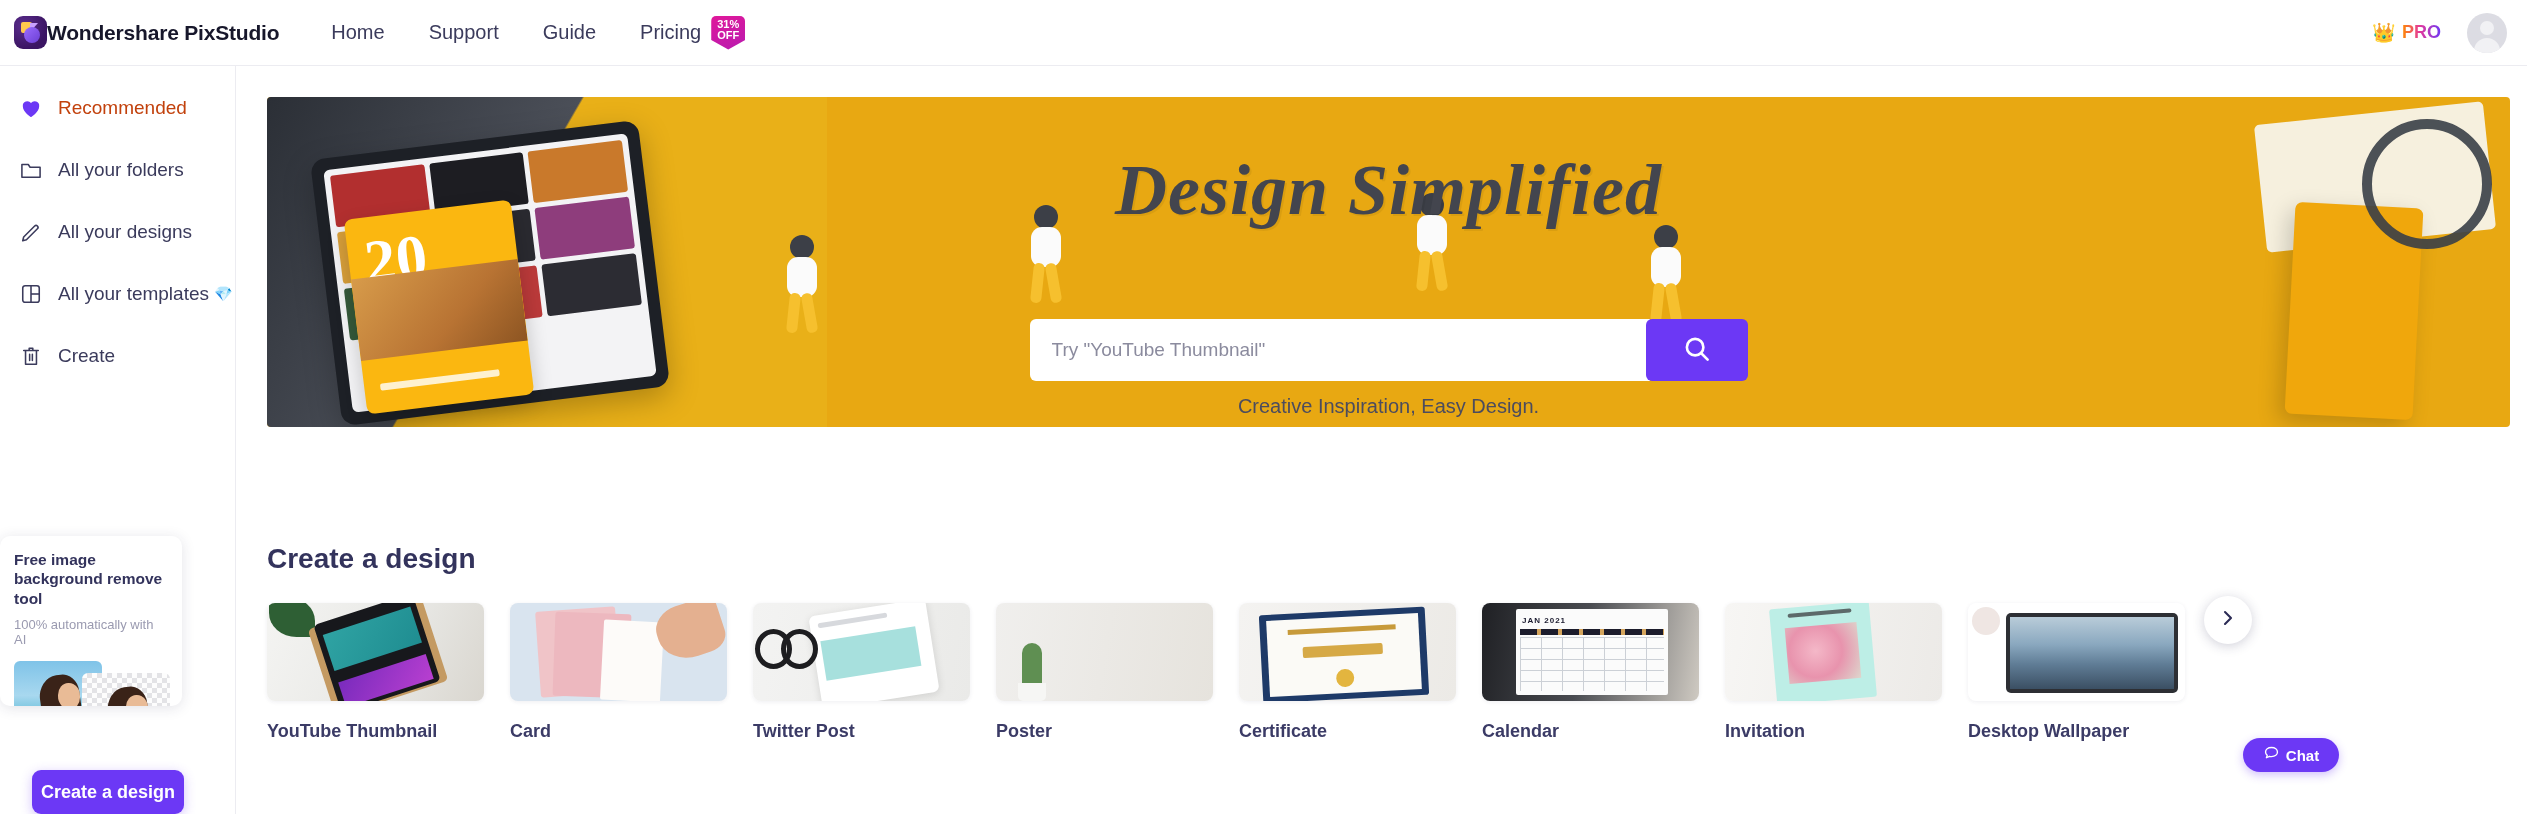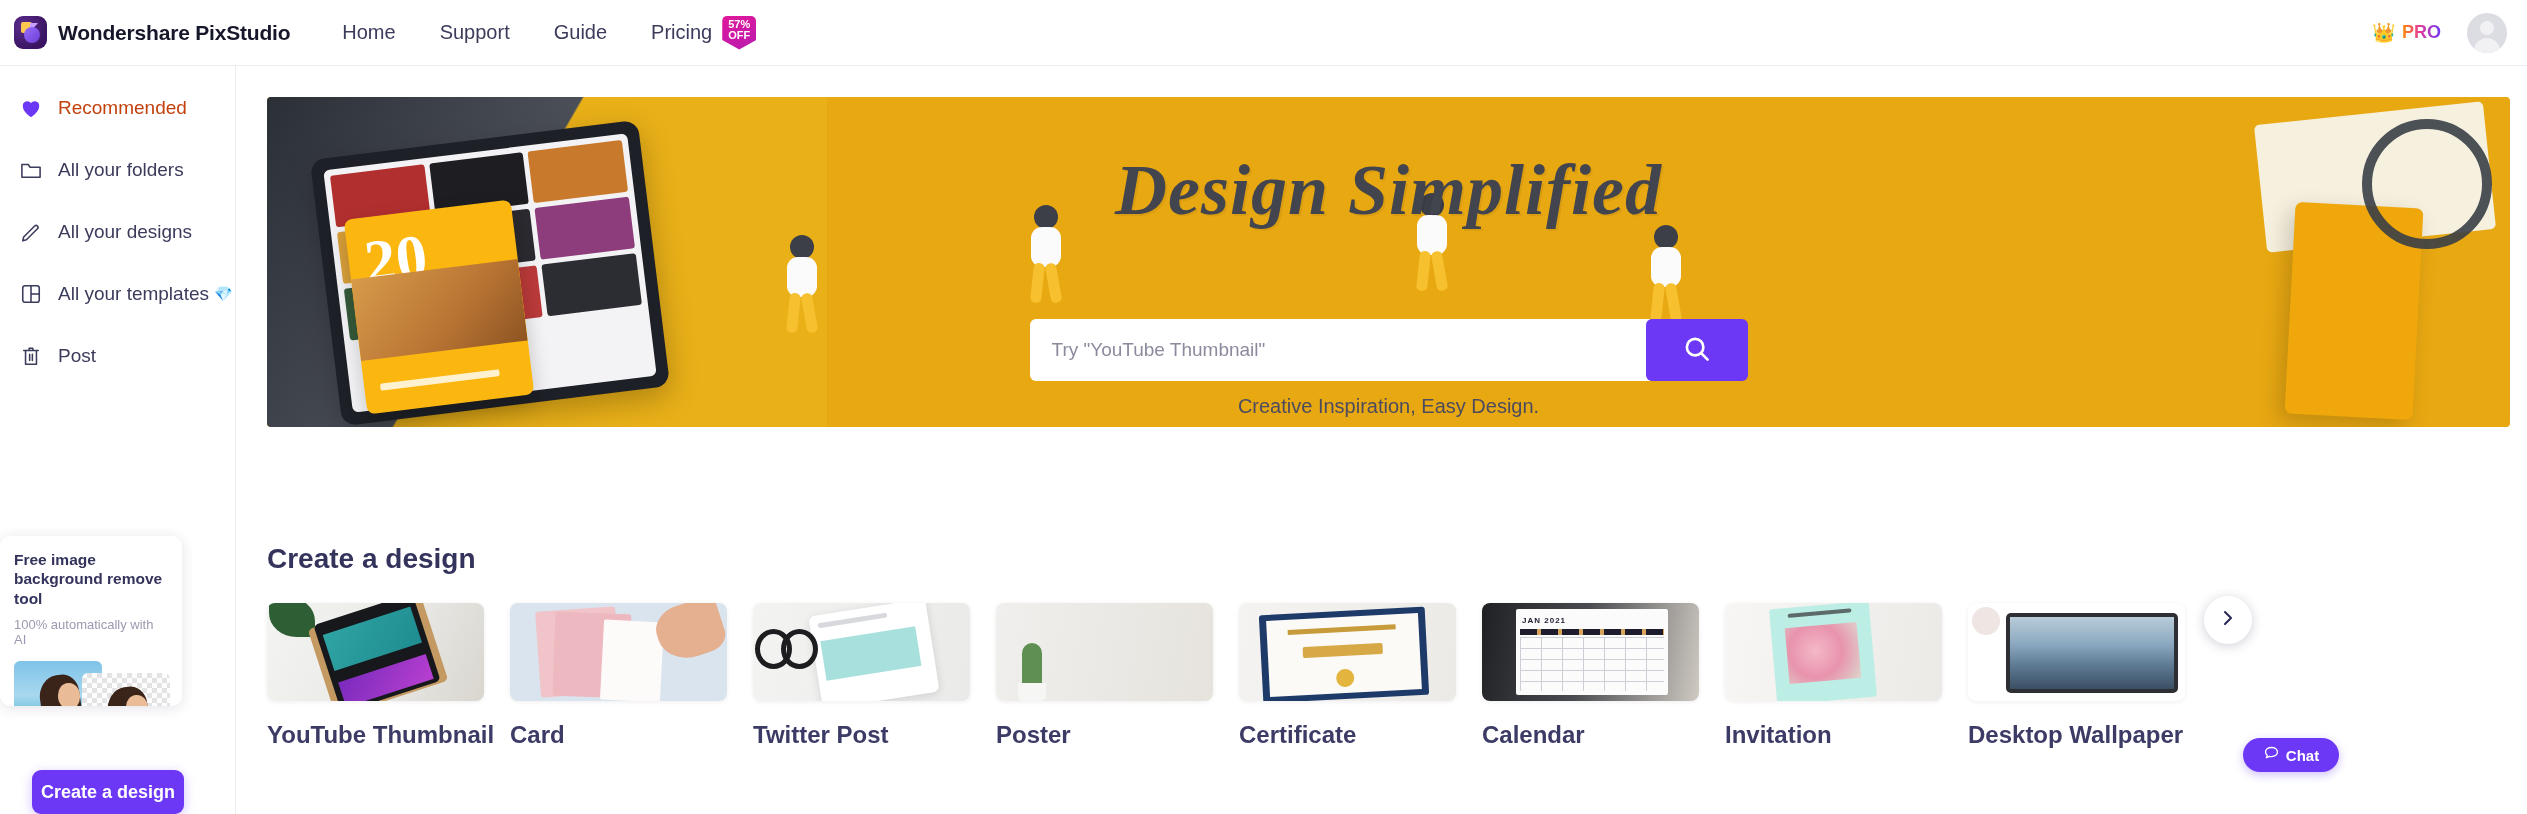--- a/index.html
+++ b/index.html
@@ -33,21 +33,21 @@
     width: 16px; height: 16px; border-radius: 50%;
     background: linear-gradient(135deg, #9b6bff 0%, #6b3fd4 100%);
   }
   .brand-logo .tri {
     position: absolute; left: 16px; top: 7px;
     width: 0; height: 0;
     border-left: 8px solid #c9a0ff;
     border-bottom: 9px solid transparent;
   }
   .brand-name {
-    margin-left: 11px; font-size: 21px; font-weight: bold;
+    font-size: 21px; font-weight: bold;
     color: #17172b; letter-spacing: -0.2px; white-space: nowrap;
   }
   .nav { display: flex; align-items: center; margin-left: 52px; }
   .nav-item {
     font-size: 20px; color: #3b3b5c; margin-right: 44px;
     cursor: pointer; white-space: nowrap;
   }
   .pricing-wrap { display: flex; align-items: center; margin-right: 44px; }
   .pricing-wrap .nav-item { margin-right: 10px; }
   .offer-badge {
@@ -279,21 +279,21 @@
     position: absolute; left: 31px; top: 537px;
     display: flex; gap: 26px;
   }
   .card { width: 217px; cursor: pointer; }
   .card-thumb {
     width: 217px; height: 98px; border-radius: 8px;
     overflow: hidden; position: relative; background: #f0f0f3;
     box-shadow: 0 1px 4px rgba(40,40,80,0.08);
   }
   .card-label {
-    margin-top: 20px; font-size: 24px; font-weight: bold;
+    margin-top: 20px; font-size: 18px; font-weight: bold;
     color: #3b3b66; white-space: nowrap;
   }
 
   
   .t-yt { background: linear-gradient(115deg, #f4f4f2 0%, #e9e9e6 55%, #d9d6cf 100%); }
   .t-yt .pad {
     position: absolute; left: 52px; top: 6px; width: 118px; height: 92px;
     background: #c49a62; border-radius: 5px; transform: rotate(-18deg);
   }
   .t-yt .tab {
@@ -535,21 +535,21 @@
     <div class="brand-name">Wondershare PixStudio</div>
   </div>
 
   <div class="nav">
     <div class="nav-item">Home</div>
     <div class="nav-item">Support</div>
     <div class="nav-item">Guide</div>
     <div class="pricing-wrap">
       <div class="nav-item">Pricing</div>
       <div class="offer-badge">
-        <span>57%</span>
+        <span>31%</span>
         <span>OFF</span>
       </div>
     </div>
   </div>
 
   <div class="header-right">
     <div class="pro-chip">
       <span class="crown-icon">👑</span>
       <span class="pro-text">PRO</span>
     </div>
@@ -597,21 +597,21 @@
     <span class="side-label">All your templates</span>
     <span class="gem">💎</span>
   </div>
 
   <div class="side-item">
     <span class="side-icon">
       <svg width="20" height="22" viewBox="0 0 22 24">
           <path d="M3 6h16M9 6V3.5h4V6M5 6v15h12V6M9.5 10v7M12.5 10v7" fill="none" stroke="#3b3b5c" stroke-width="1.7" stroke-linecap="round" stroke-linejoin="round"></path>
         </svg>
     </span>
-    <span class="side-label">Post</span>
+    <span class="side-label">Create</span>
   </div>
 
   <div class="promo">
     <div class="promo-title">Free image background remove tool</div>
     <div class="promo-sub">100% automatically with AI</div>
     <div class="promo-imgs">
       <div class="promo-img-a">
         <div class="girl">
             <div class="hair"></div>
             <div class="face"></div>

